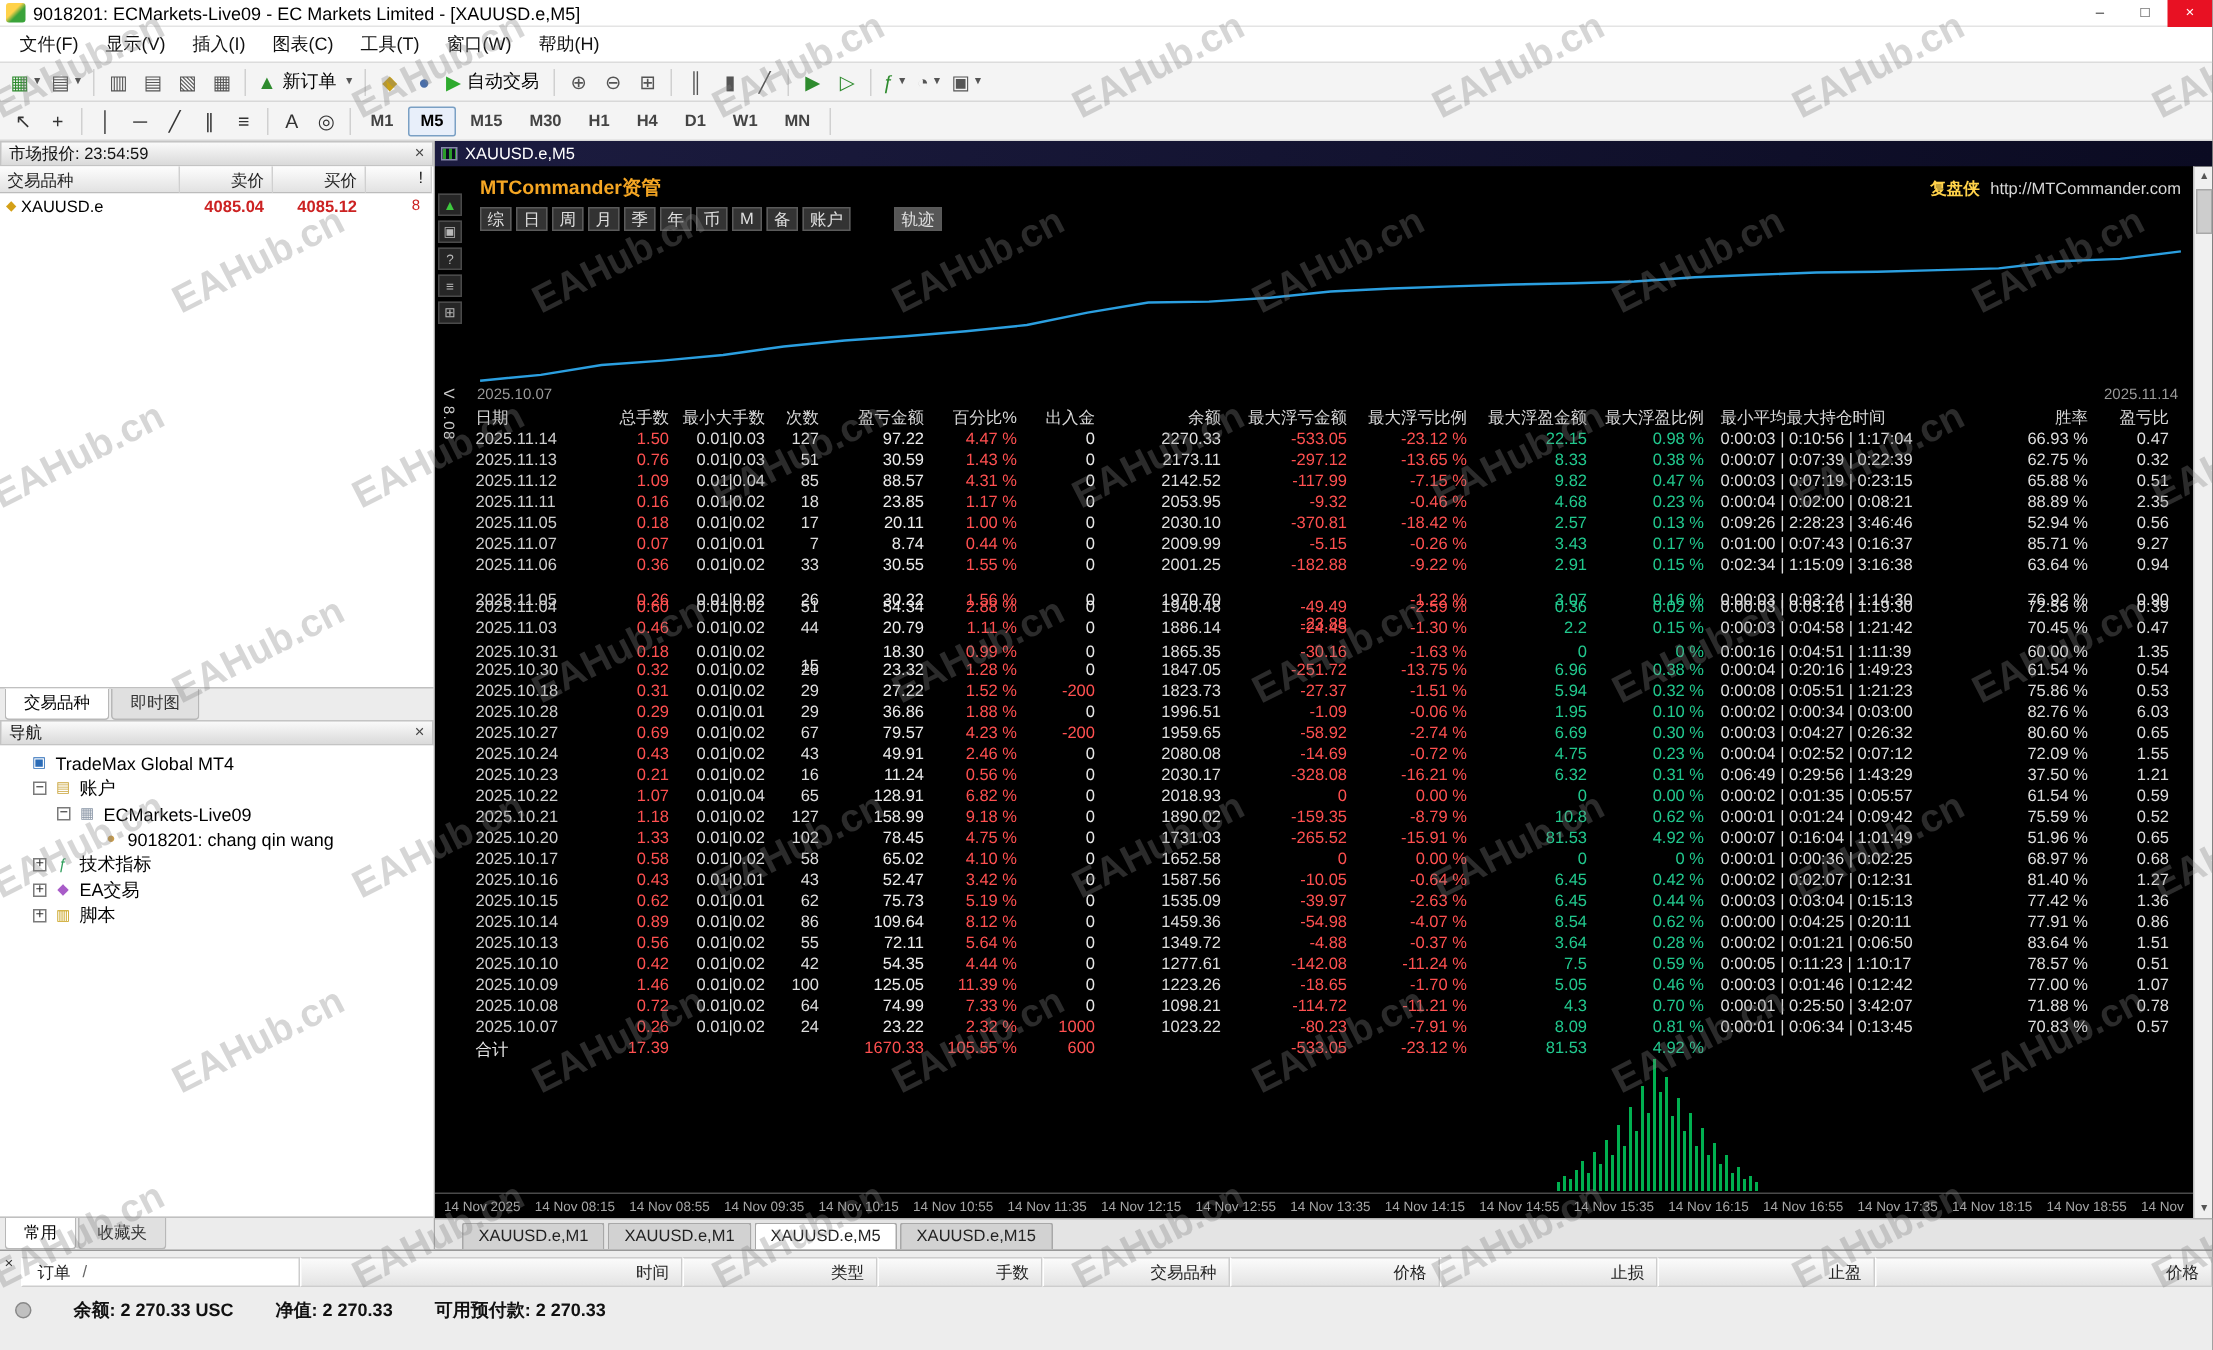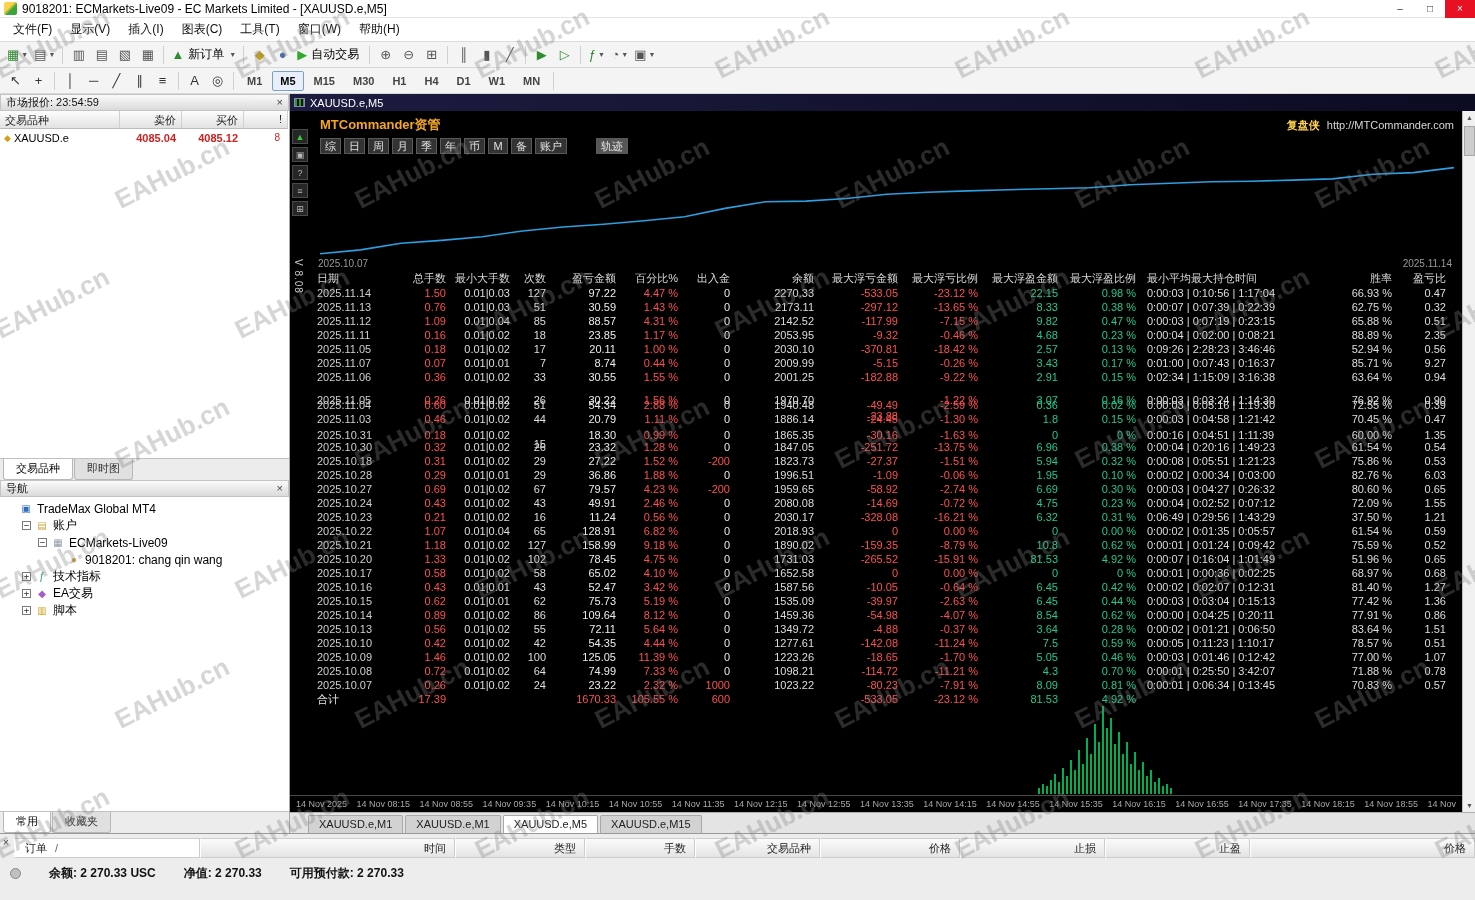--- a/index.html
+++ b/index.html
@@ -541,21 +541,21 @@
                 <span class="scell al" style="color: rgb(207, 207, 207);">2025.11.03</span>
                 <span class="scell ar" style="color: rgb(255, 80, 80);">0.46</span>
                 <span class="scell ar" style="color: rgb(222, 222, 222);">0.01|0.02</span>
                 <span class="scell ar" style="color: rgb(222, 222, 222);">44</span>
                 <span class="scell ar" style="color: rgb(236, 236, 236);">20.79</span>
                 <span class="scell ar" style="color: rgb(255, 80, 80);">1.11 %</span>
                 <span class="scell ar" style="color: rgb(232, 232, 232);">0</span>
                 <span class="scell ar" style="color: rgb(222, 222, 222);">1886.14</span>
                 <span class="scell ar" style="color: rgb(255, 80, 80);">-24.45</span>
                 <span class="scell ar" style="color: rgb(255, 80, 80);">-1.30 %</span>
-                <span class="scell ar" style="color: rgb(33, 201, 142);">1.8</span>
+                <span class="scell ar" style="color: rgb(33, 201, 142);">2.2</span>
                 <span class="scell ar" style="color: rgb(33, 201, 142);">0.15 %</span>
                 <span class="scell al" style="color: rgb(222, 222, 222);">0:00:03 | 0:04:58 | 1:21:42</span>
                 <span class="scell ar" style="color: rgb(222, 222, 222);">70.45 %</span>
                 <span class="scell ar" style="color: rgb(222, 222, 222);">0.47</span>
               </div>
               <div class="srow" style="grid-template-columns: 86px 54px 64px 36px 70px 62px 52px 84px 84px 80px 80px 78px 198px 58px 54px;">
                 <span class="scell al" style="color: rgb(207, 207, 207);">2025.10.31</span>
                 <span class="scell ar" style="color: rgb(255, 80, 80);">0.18</span>
                 <span class="scell ar" style="color: rgb(222, 222, 222);">0.01|0.02</span>
                 <span class="scell ar" style="color: rgb(222, 222, 222); margin-top: 18px;">15</span>

